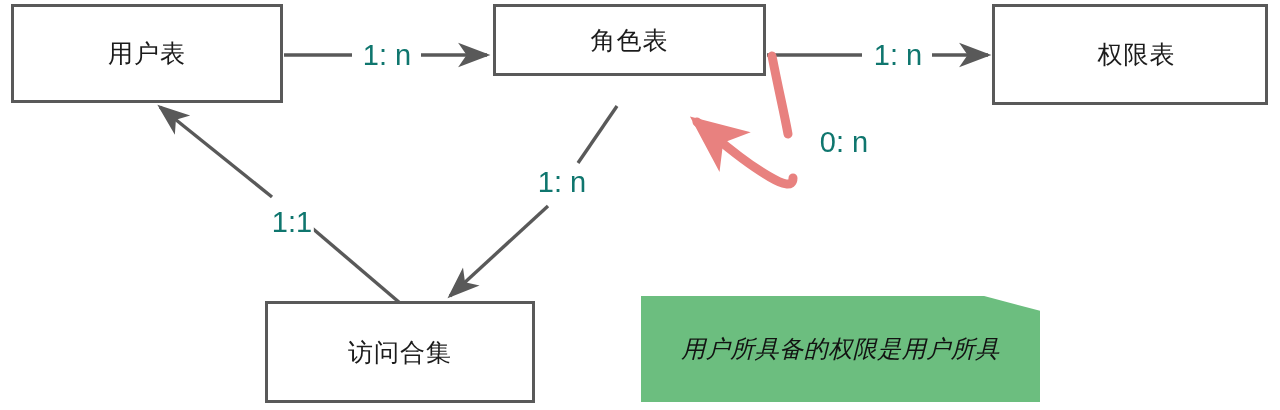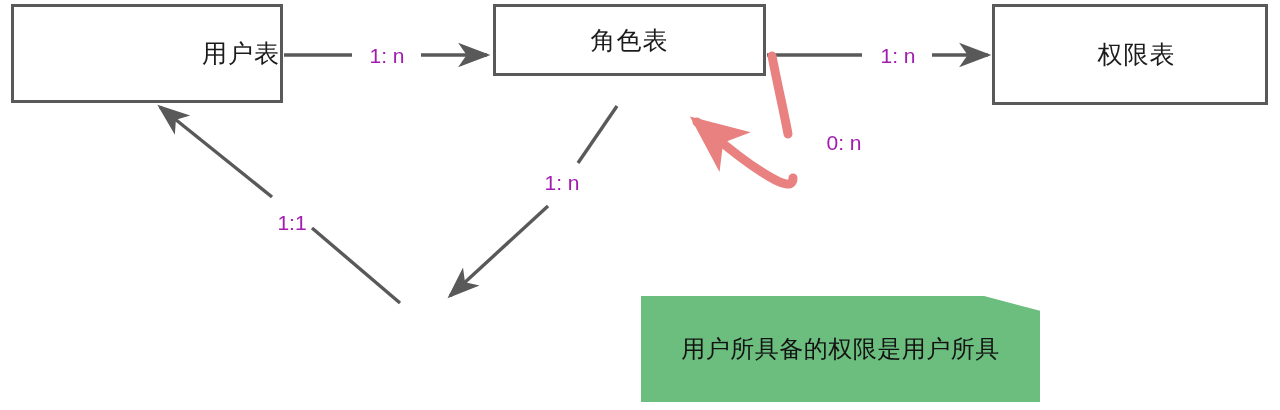--- a/index.html
+++ b/index.html
@@ -37,22 +37,22 @@
   }
   .entity-label {
     font-size: 25px;
     color: #1b1b1b;
     letter-spacing: 1px;
     line-height: 1;
     white-space: nowrap;
   }
   .edge-label {
     position: absolute;
-    font-size: 21px;
-    color: #a21caf;
+    font-size: 29px;
+    color: #0f766e;
     background: #ffffff;
     line-height: 1;
     white-space: nowrap;
     padding: 1px 4px;
     transform: translate(-50%, -50%);
     text-align: right;
   }
   .edge-label.tight {
     padding: 1px 2px;
   }
@@ -115,41 +115,44 @@
       <line x1="400" y1="303" x2="312" y2="228" stroke="#595959" stroke-width="3.4" stroke-linecap="butt"></line>
       <line x1="272" y1="197" x2="160" y2="107" stroke="#595959" stroke-width="3.4" marker-end="url(#arrow-gray)"></line>
     </g>
 
     <g>
       <path d="M772,56 C779,92 784,112 788,134" stroke="#e8817f" stroke-width="9" fill="none" stroke-linecap="round"></path>
       <path d="M793,178 C793,188 782,184 770,177 C740,160 716,137 697,122" stroke="#e8817f" stroke-width="9" fill="none" stroke-linecap="round" marker-end="url(#arrow-red)"></path>
     </g>
   </svg>
 
-  <div class="entity-box" style="left:11px; top:4px; width:272px; height:99px;justify-content:flex-end;">
+  <div class="entity-box" style="left:11px; top:4px; width:272px; height:99px;">
     <span class="entity-label">用户表</span>
   </div>
 
   <div class="entity-box" style="left:493px; top:4px; width:273px; height:72px;">
     <span class="entity-label">角色表</span>
   </div>
 
   <div class="entity-box" style="left:992px; top:4px; width:276px; height:101px;padding-left:13px;">
     <span class="entity-label">权限表</span>
   </div>
 
+  <div class="entity-box" style="left:265px; top:301px; width:270px; height:102px;">
+    <span class="entity-label">访问合集</span>
+  </div>
 
   <span class="edge-label" style="left:387px; top:55px;">1: n</span>
 
   <span class="edge-label" style="left:898px; top:55px;">1: n</span>
 
   <span class="edge-label tight" style="left:844px; top:142px;">0: n</span>
 
   <span class="edge-label" style="left:562px; top:182px;">1: n</span>
 
   <span class="edge-label tight" style="left:292px; top:213px;margin-top:9px;">1:1</span>
 
   <div class="note-shadow" style="left:646px; top:301px; width:399px; height:106px;"></div>
-  <div class="note-box" style="left:641px; top:296px; width:399px; height:106px;">
+  <div class="note-box" style="left:641px; top:296px; width:399px; height:106px;font-style:italic;">
     <span class="note-line">用户所具备的权限是用户所具</span>
   </div>
 
 </div>
 
 </body></html>

